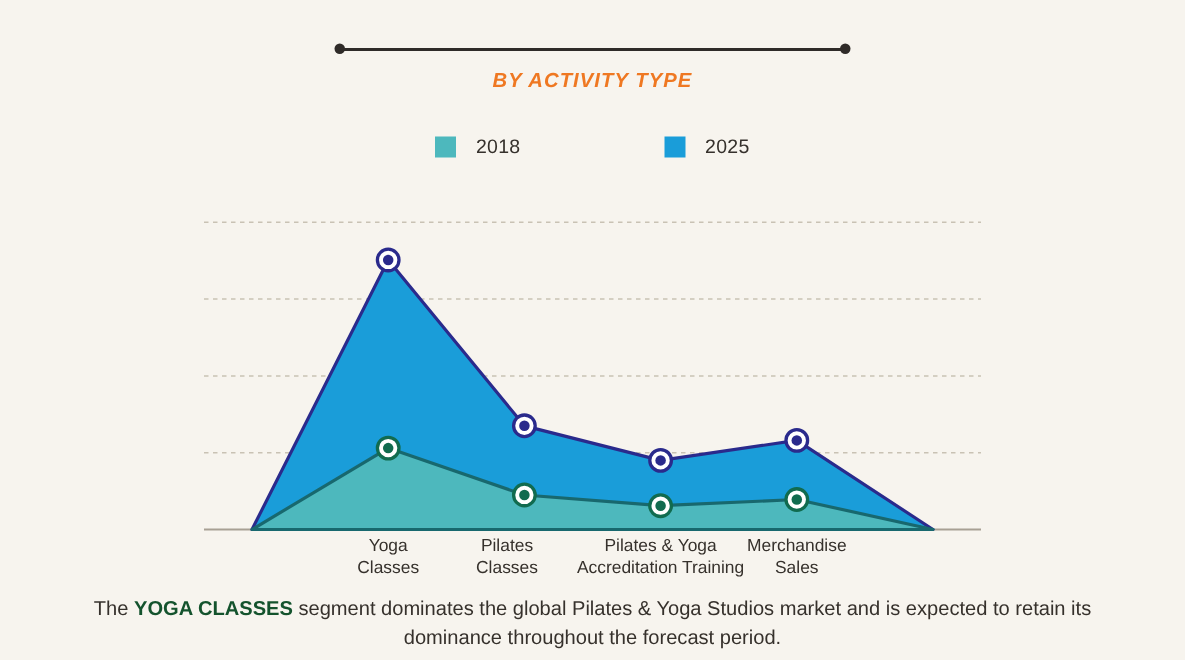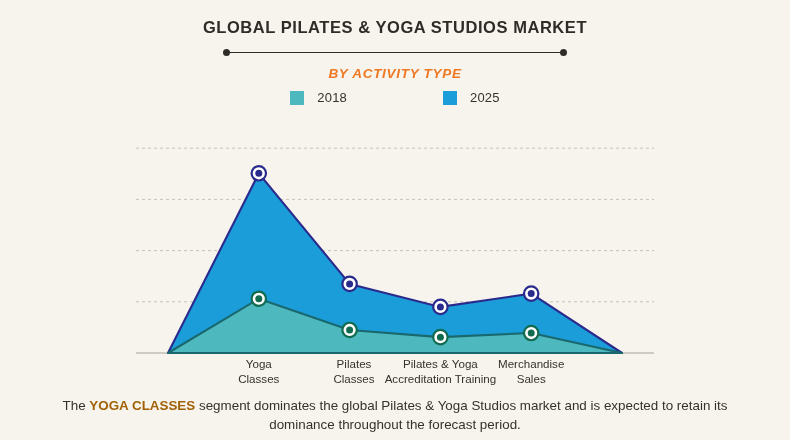--- a/index.html
+++ b/index.html
@@ -130,31 +130,30 @@
     left: 0;
     right: 0;
     top: 396px;
     text-align: center;
     font-size: 13.4px;
     color: #36312c;
     line-height: 1.44;
     padding: 0 62px;
   }
   .caption b {
-    color: #a16207;
+    color: #14532d;
     font-weight: bold;
   }
 </style>
 </head>
 <body>
 
 <div id="infographic">
 
   <div class="title-block">
-    <div class="main-title">Global Pilates &amp; Yoga Studios Market</div>
     <div class="title-rule">
       <span class="dot left"></span>
       <span class="bar"></span>
       <span class="dot right"></span>
     </div>
     <div class="sub-title">By Activity Type</div>
   </div>
 
   <div class="legend">
     <div class="legend-item">
@@ -196,21 +195,21 @@
         <circle cx="349.6" cy="329.96" r="3.5" fill="#116b4f"></circle>
         <circle cx="440.4" cy="337.128" r="7.2" fill="#ffffff" stroke="#116b4f" stroke-width="2.2"></circle>
         <circle cx="440.4" cy="337.128" r="3.5" fill="#116b4f"></circle>
         <circle cx="531.2" cy="333.032" r="7.2" fill="#ffffff" stroke="#116b4f" stroke-width="2.2"></circle>
         <circle cx="531.2" cy="333.032" r="3.5" fill="#116b4f"></circle>
       </g>
   </svg>
 
   <div class="x-labels" id="x-labels">
       <div class="x-label" style="left: 258.8px;">Yoga<br>Classes</div>
-      <div class="x-label" style="left: 354px;">Pilates<br>Classes</div>
+      <div class="x-label" style="left: 338px;">Pilates<br>Classes</div>
       <div class="x-label" style="left: 531.2px;">Merchandise<br>Sales</div>
       <div class="x-label" style="left: 440.4px;">Pilates &amp; Yoga<br>Accreditation Training</div>
     </div>
 
   <div class="caption">
     <span>The </span><b>YOGA CLASSES</b><span> segment dominates the global Pilates &amp; Yoga Studios market and is expected to retain its dominance throughout the forecast period.</span>
   </div>
 
 </div>
 

